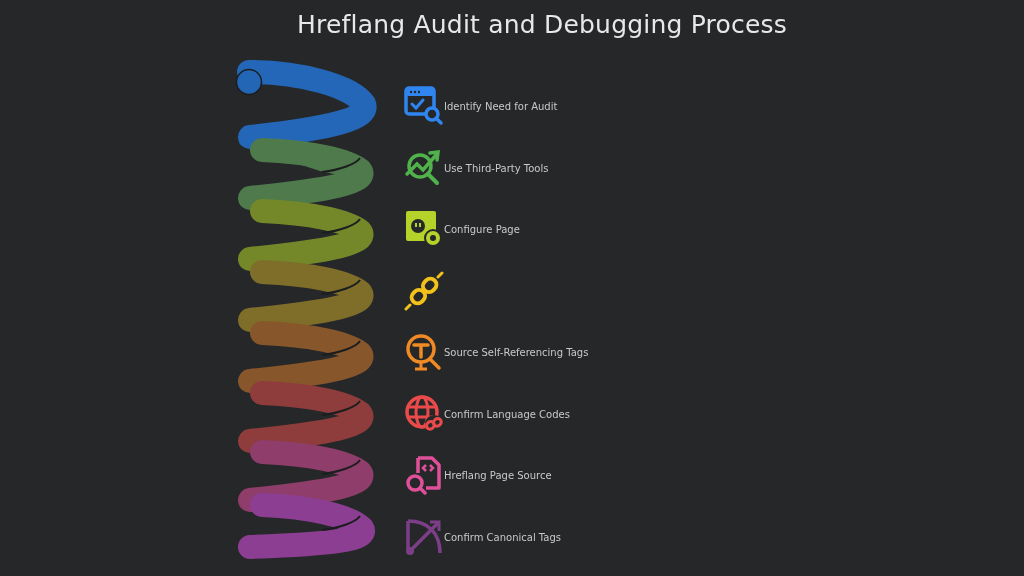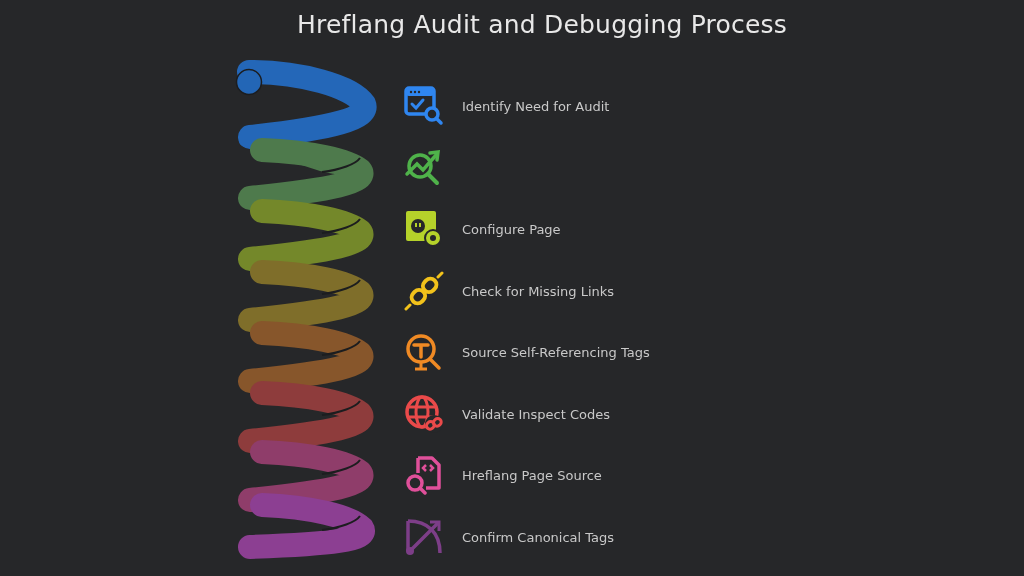--- a/index.html
+++ b/index.html
@@ -15,21 +15,21 @@
     color:#e8e8e8; font-size:25px; font-weight:400; letter-spacing:0.2px;
   }
   .coil { position:absolute; left:0; top:0; }
   .steps { position:absolute; left:404px; top:0; }
   .step {
     position:absolute; left:0; height:40px; width:320px;
     display:flex; align-items:center;
   }
   .step .icon { width:40px; height:40px; flex:0 0 40px; }
   .step .label {
-    margin-left:18px; color:#c9c9c9; font-size:13px; white-space:nowrap;
+    margin-left:0; color:#c9c9c9; font-size:10px; white-space:nowrap;
   }
 </style>
 </head>
 <body>
 
 <div class="title">Hreflang Audit and Debugging Process</div>
 
 <svg class="coil" width="400" height="576" viewBox="0 0 400 576">
 
   <g>
@@ -92,20 +92,21 @@
     <span class="label">Identify Need for Audit</span>
   </div>
 
   <div class="step" style="top:148px">
     <svg class="icon" viewBox="0 0 40 40">
       <circle cx="16" cy="18" r="11" fill="none" stroke="#4fb24a" stroke-width="3.5"></circle>
       <line x1="24" y1="26" x2="33" y2="35" stroke="#4fb24a" stroke-width="4" stroke-linecap="round"></line>
       <path d="M3,26 L13,16 L19,22 L33,6" fill="none" stroke="#4fb24a" stroke-width="3.5" stroke-linecap="round"></path>
       <path d="M26,5 L34,4 L33,12" fill="none" stroke="#4fb24a" stroke-width="3.5" stroke-linecap="round"></path>
     </svg>
+    <span class="label">Use Third-Party Tools</span>
   </div>
 
   <div class="step" style="top:209px">
     <svg class="icon" viewBox="0 0 40 40">
       <rect x="2" y="2" width="30" height="30" rx="2" fill="#b5d22a"></rect>
       <circle cx="14" cy="17" r="7" fill="#262729"></circle>
       <rect x="11" y="14" width="2" height="4" fill="#b5d22a"></rect>
         <rect x="15" y="14" width="2" height="4" fill="#b5d22a"></rect>
       <circle cx="29" cy="29" r="8" fill="#b5d22a" stroke="#262729" stroke-width="2"></circle>
       <circle cx="29" cy="29" r="3" fill="#262729"></circle>
@@ -115,21 +116,20 @@
 
   <div class="step" style="top:271px">
     <svg class="icon" viewBox="0 0 40 40">
       <g transform="rotate(-45 20 20)">
         <rect x="5" y="14" width="14" height="12" rx="6" fill="none" stroke="#f2c21b" stroke-width="4"></rect>
         <rect x="21" y="14" width="14" height="12" rx="6" fill="none" stroke="#f2c21b" stroke-width="4"></rect>
       </g>
       <line x1="2" y1="38" x2="6" y2="34" stroke="#f2c21b" stroke-width="3" stroke-linecap="round"></line>
       <line x1="34" y1="6" x2="38" y2="2" stroke="#f2c21b" stroke-width="3" stroke-linecap="round"></line>
     </svg>
-    <span class="label">Check for Missing Links</span>
   </div>
 
   <div class="step" style="top:332px">
     <svg class="icon" viewBox="0 0 40 40">
       <circle cx="17" cy="17" r="13" fill="none" stroke="#f08a24" stroke-width="3.5"></circle>
       <path d="M10,13 H24 M17,13 V25" stroke="#f08a24" stroke-width="3.5" stroke-linecap="round"></path>
       <line x1="26" y1="27" x2="35" y2="36" stroke="#f08a24" stroke-width="3.5" stroke-linecap="round"></line>
       <line x1="17" y1="30" x2="17" y2="37" stroke="#f08a24" stroke-width="3"></line>
       <line x1="11" y1="37" x2="23" y2="37" stroke="#f08a24" stroke-width="3"></line>
     </svg>
@@ -139,21 +139,21 @@
   <div class="step" style="top:394px">
     <svg class="icon" viewBox="0 0 40 40">
       <circle cx="18" cy="18" r="15" fill="none" stroke="#ea4a4a" stroke-width="3.5"></circle>
       <ellipse cx="18" cy="18" rx="6" ry="15" fill="none" stroke="#ea4a4a" stroke-width="3"></ellipse>
       <line x1="3" y1="13" x2="33" y2="13" stroke="#ea4a4a" stroke-width="3"></line>
       <line x1="3" y1="23" x2="33" y2="23" stroke="#ea4a4a" stroke-width="3"></line>
       <circle cx="30" cy="30" r="9" fill="#262729"></circle>
       <rect x="22" y="28" width="8" height="7" rx="3.5" fill="none" stroke="#ea4a4a" stroke-width="3" transform="rotate(-45 26 31)"></rect>
       <rect x="29" y="25" width="8" height="7" rx="3.5" fill="none" stroke="#ea4a4a" stroke-width="3" transform="rotate(-45 33 28)"></rect>
     </svg>
-    <span class="label">Validate Inspect Codes</span>
+    <span class="label">Confirm Language Codes</span>
   </div>
 
   <div class="step" style="top:455px">
     <svg class="icon" viewBox="0 0 40 40">
       <path d="M14,3 H28 L35,10 V33 H22" fill="none" stroke="#e0509a" stroke-width="3.5" stroke-linejoin="round"></path>
       <path d="M14,3 V18" stroke="#e0509a" stroke-width="3.5"></path>
       <path d="M22,10 L19,13 L22,16 M26,10 L29,13 L26,16" fill="none" stroke="#e0509a" stroke-width="2.5"></path>
       <circle cx="11" cy="28" r="7" fill="#262729" stroke="#e0509a" stroke-width="3.5"></circle>
       <line x1="16" y1="33" x2="21" y2="38" stroke="#e0509a" stroke-width="3.5" stroke-linecap="round"></line>
     </svg>

